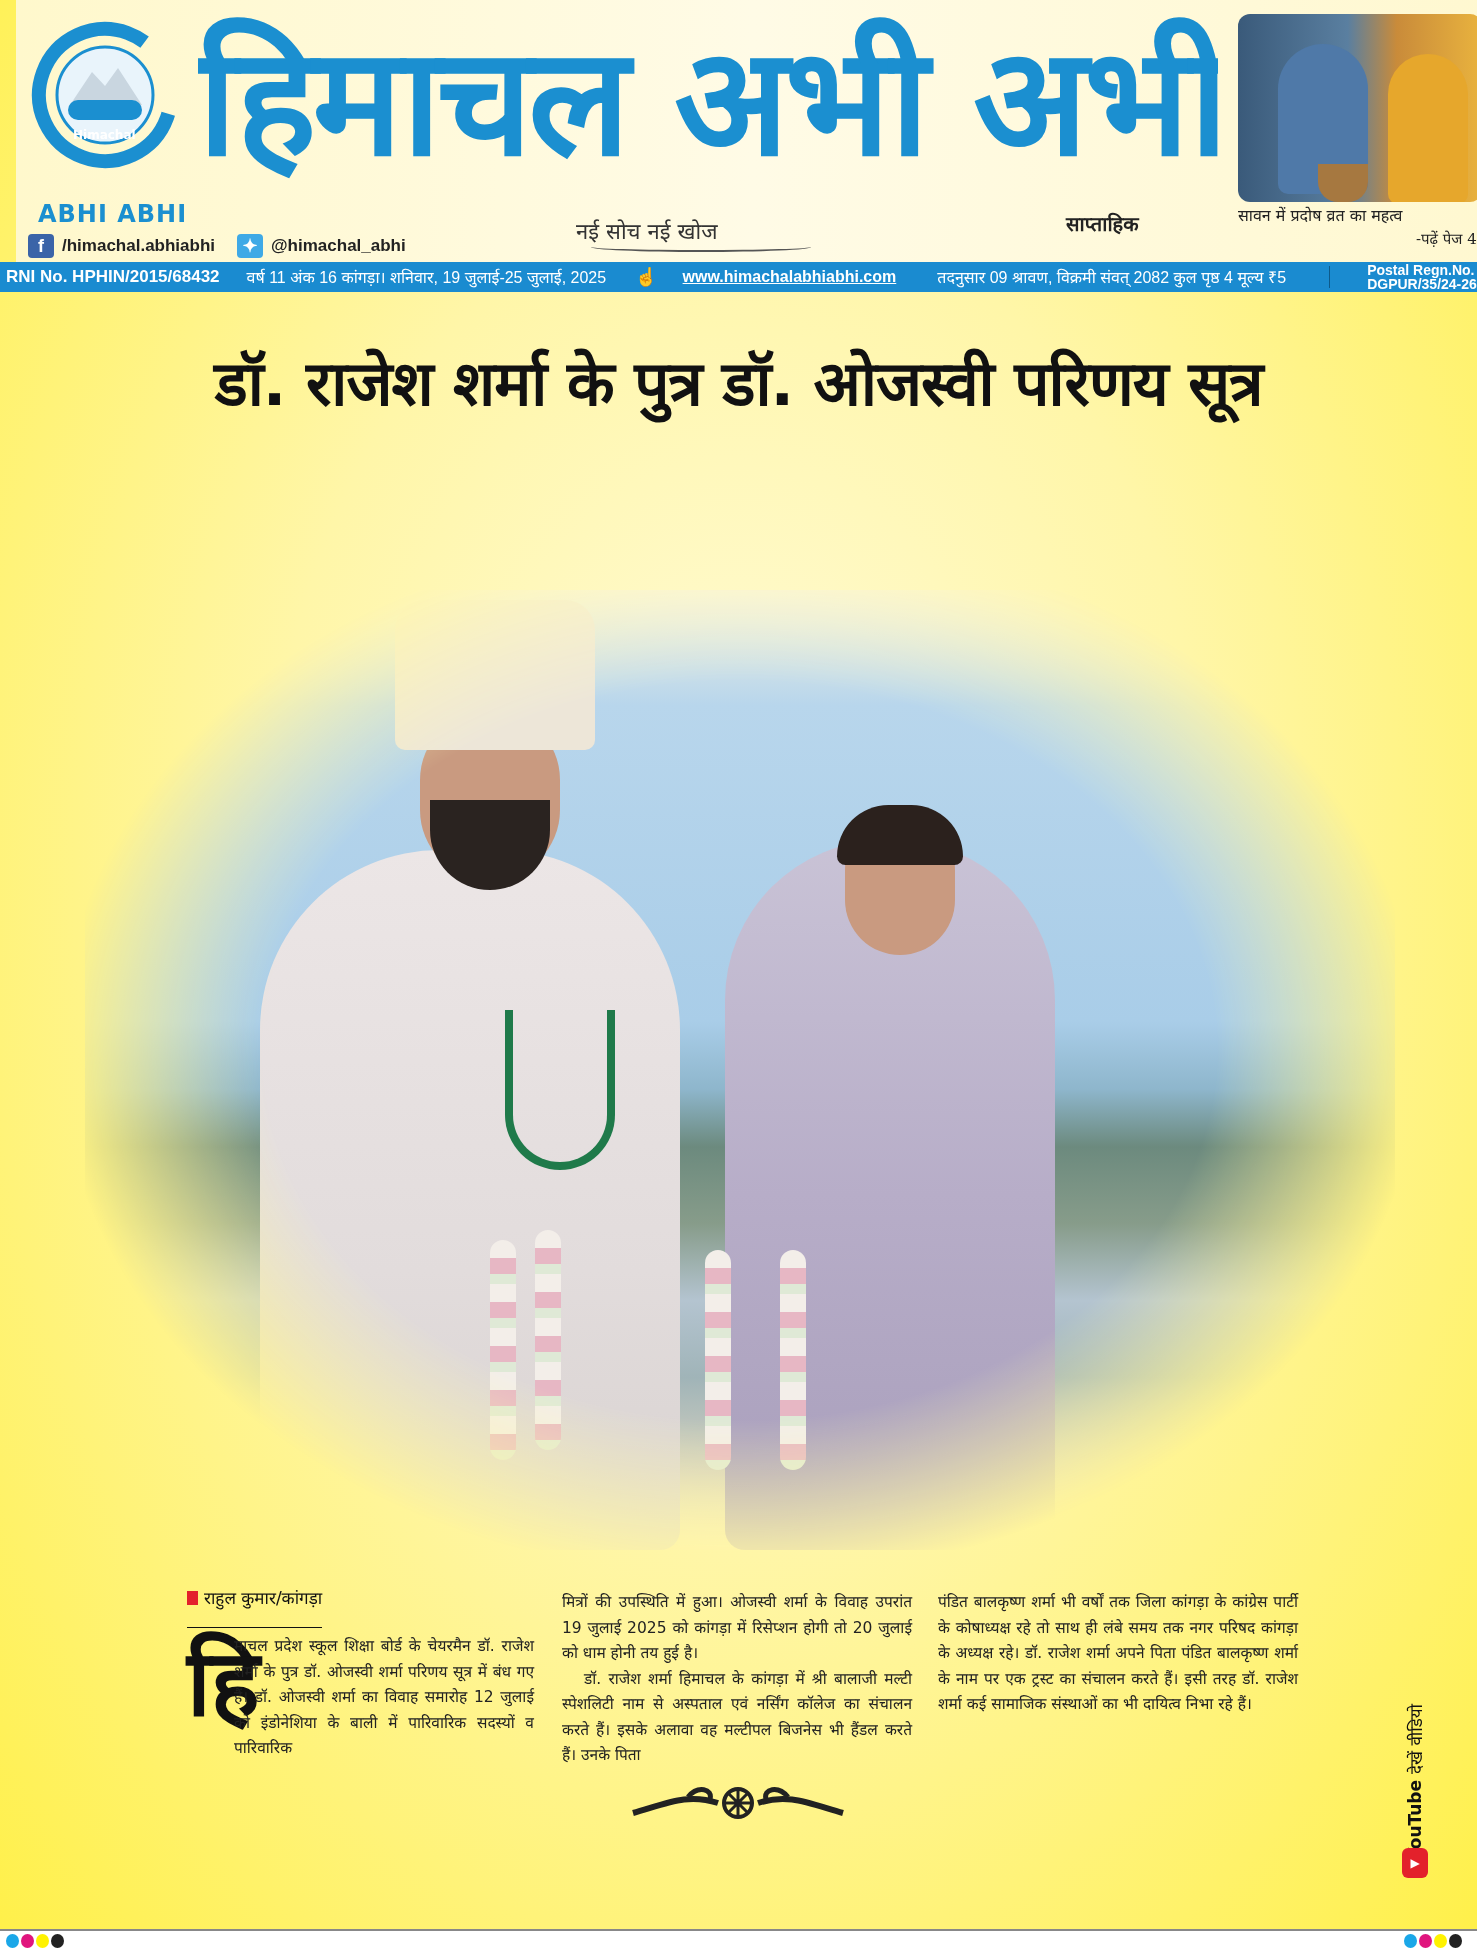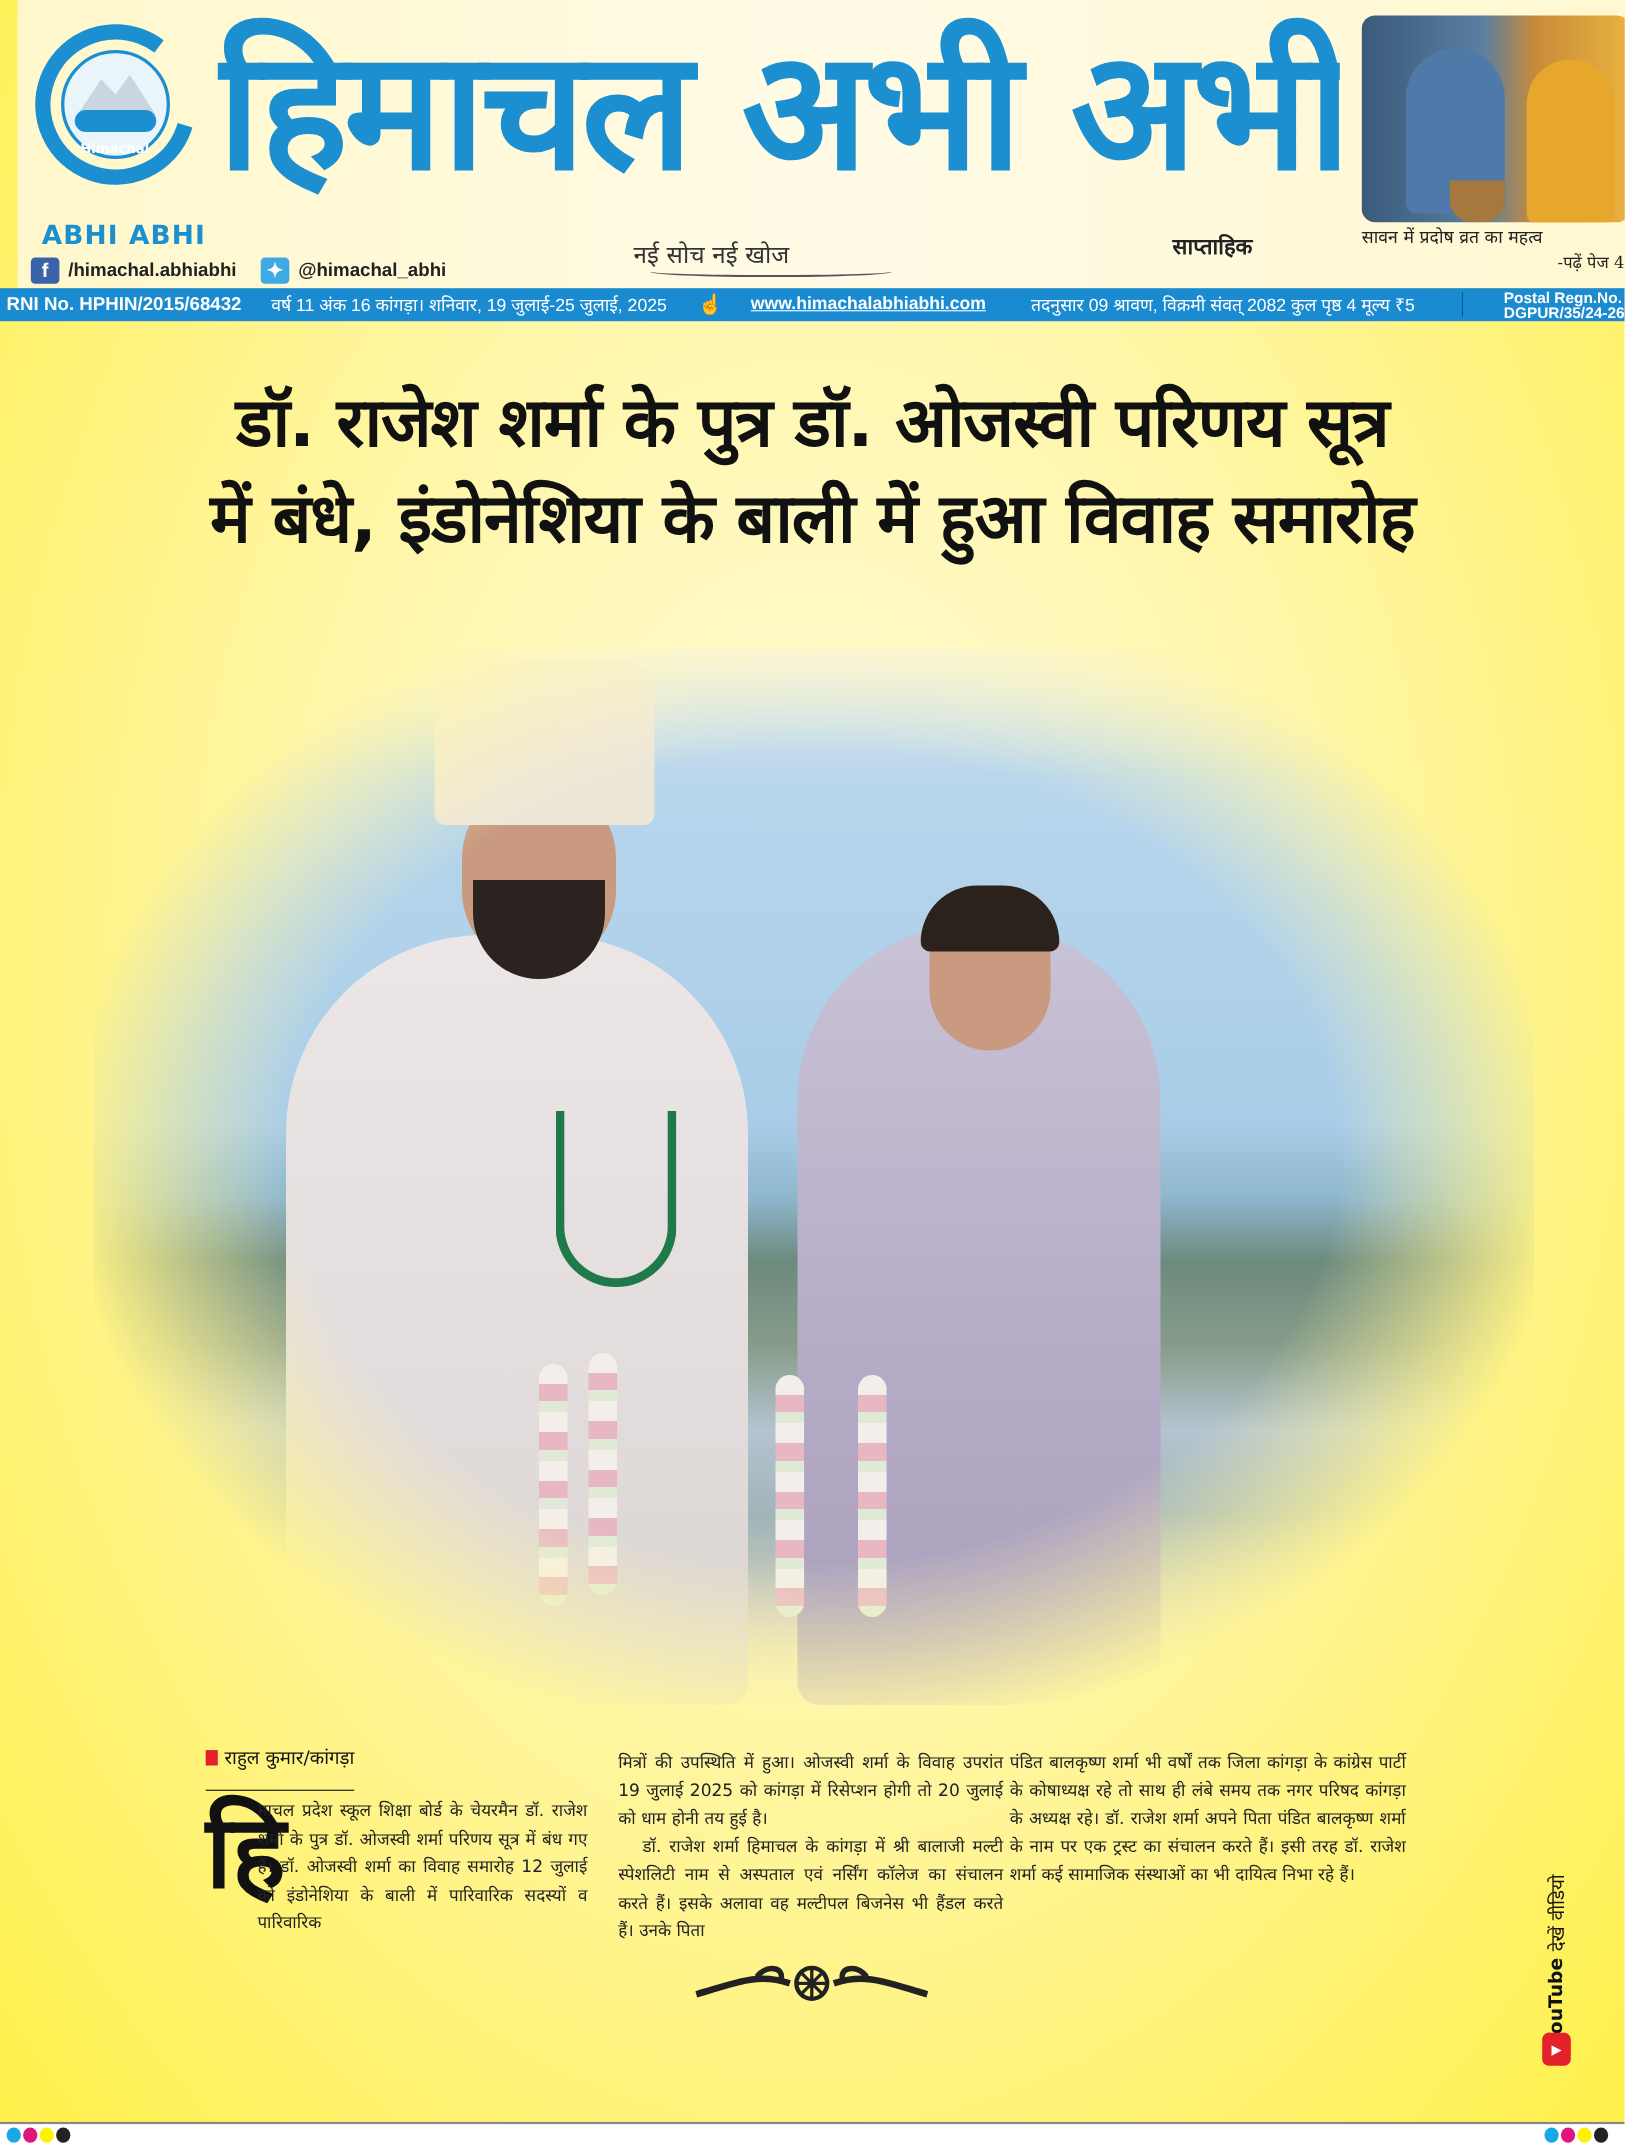--- a/index.html
+++ b/index.html
@@ -146,21 +146,21 @@
   .byline .mark { width: 11px; height: 14px; background: #e3212b; display: inline-block; }
   .dropcap {
     position: absolute; left: 187px; top: 1630px; font-size: 92px; line-height: 108px; font-weight: bold; color: #111;
   }
   .col {
     position: absolute; font-size: 15.5px; line-height: 25.5px; color: #222; text-align: justify;
     font-family: "DejaVu Sans", sans-serif;
   }
   .col1 { left: 234px; top: 1634px; width: 300px; }
   .col2 { left: 562px; top: 1590px; width: 350px; }
-  .col3 { left: 918px; top: 1590px; width: 360px; }
+  .col3 { left: 938px; top: 1590px; width: 360px; }
   .col p + p { text-indent: 22px; }
   .ornament {
     position: absolute; left: 628px; top: 1783px; width: 220px; height: 40px;
   }
   .yt {
     position: absolute; left: 1400px; top: 1640px; width: 30px; height: 240px;
   }
   .yt-text {
     position: absolute; left: -95px; top: 95px; width: 220px; height: 30px;
     transform: rotate(-90deg); font-size: 17px; font-weight: bold; color: #111; white-space: nowrap;
@@ -224,21 +224,20 @@
     <span class="meta">तदनुसार 09 श्रावण, विक्रमी संवत् 2082  कुल पृष्ठ 4  मूल्य ₹5</span>
     <span class="sep"></span>
     <div class="postal">
       <div>Postal Regn.No.</div>
       <div>DGPUR/35/24-26</div>
     </div>
   </div>
 
   <div class="headline">
     <div>डॉ. राजेश शर्मा के पुत्र डॉ. ओजस्वी परिणय सूत्र</div>
-    <div>में बंधे, इंडोनेशिया के बाली में हुआ विवाह समारोह</div>
   </div>
 
   <div class="photo" title="Groom and bride in wedding attire holding garlands on a beach in Bali">
     <div class="groom-body"></div>
     <div class="groom-head"></div>
     <div class="groom-beard"></div>
     <div class="safa"></div>
     <div class="necklace"></div>
     <div class="bride-body"></div>
     <div class="bride-head"></div>

